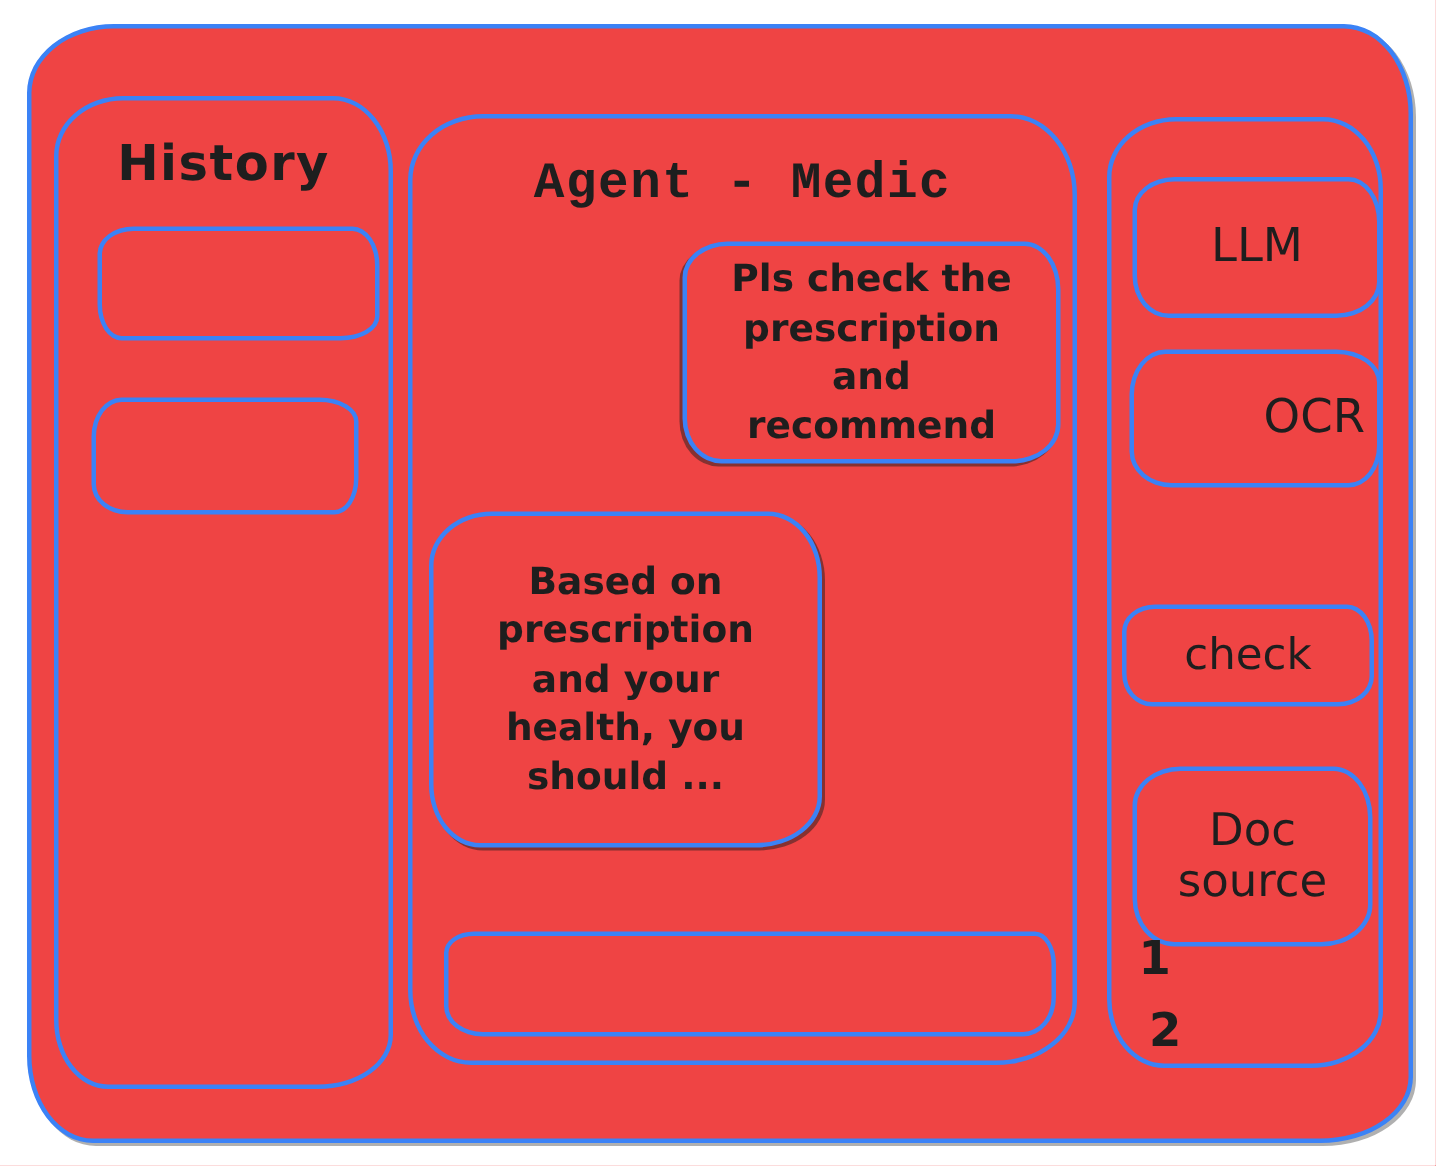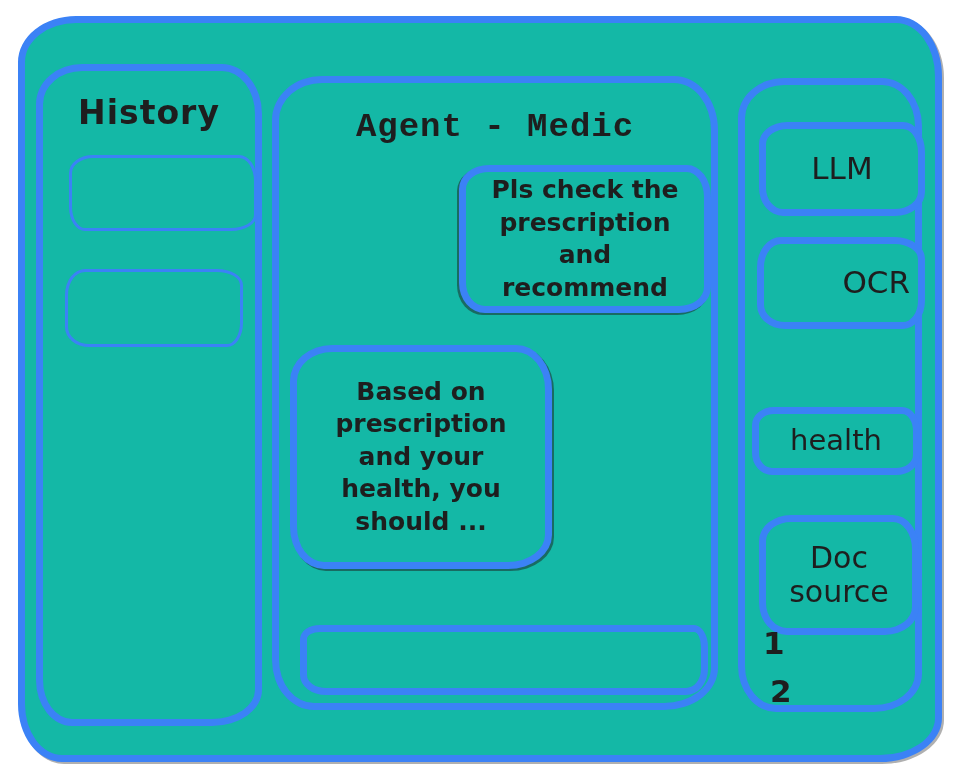--- a/index.html
+++ b/index.html
@@ -12,22 +12,22 @@
     width: 957px;
     height: 777px;
     background: #ffffff;
     font-family: "DejaVu Sans", "Liberation Sans", sans-serif;
     color: #1e1e1e;
     overflow: hidden;
   }
   .sketch {
     position: absolute;
     box-sizing: border-box;
-    background: #14b8a6;
-    border: 7px solid #3b82f6;
+    background: #ef4444;
+    border: 3px solid #3b82f6;
   }
   
   .frame {
     left: 18px; top: 16px;
     width: 924px; height: 746px;
     border-radius: 58px 46px 62px 44px / 46px 60px 44px 58px;
     box-shadow: 2px 2px 0 0 rgba(30,30,30,0.35);
   }
   
   .panel-left {
@@ -168,21 +168,21 @@
   <div class="sketch panel-right">
     <div class="sketch tool-btn btn-llm">
       <span>LLM</span>
     </div>
 
     <div class="sketch tool-btn btn-ocr">
       <span>OCR</span>
     </div>
 
     <div class="sketch tool-btn btn-params">
-      <span>health</span>
+      <span>check</span>
     </div>
 
     <div class="sketch tool-btn btn-doc-source">
       <span>Doc source</span>
     </div>
 
     <div class="doc-num doc-num-1">1</div>
     <div class="doc-num doc-num-2">2</div>
   </div>
 

